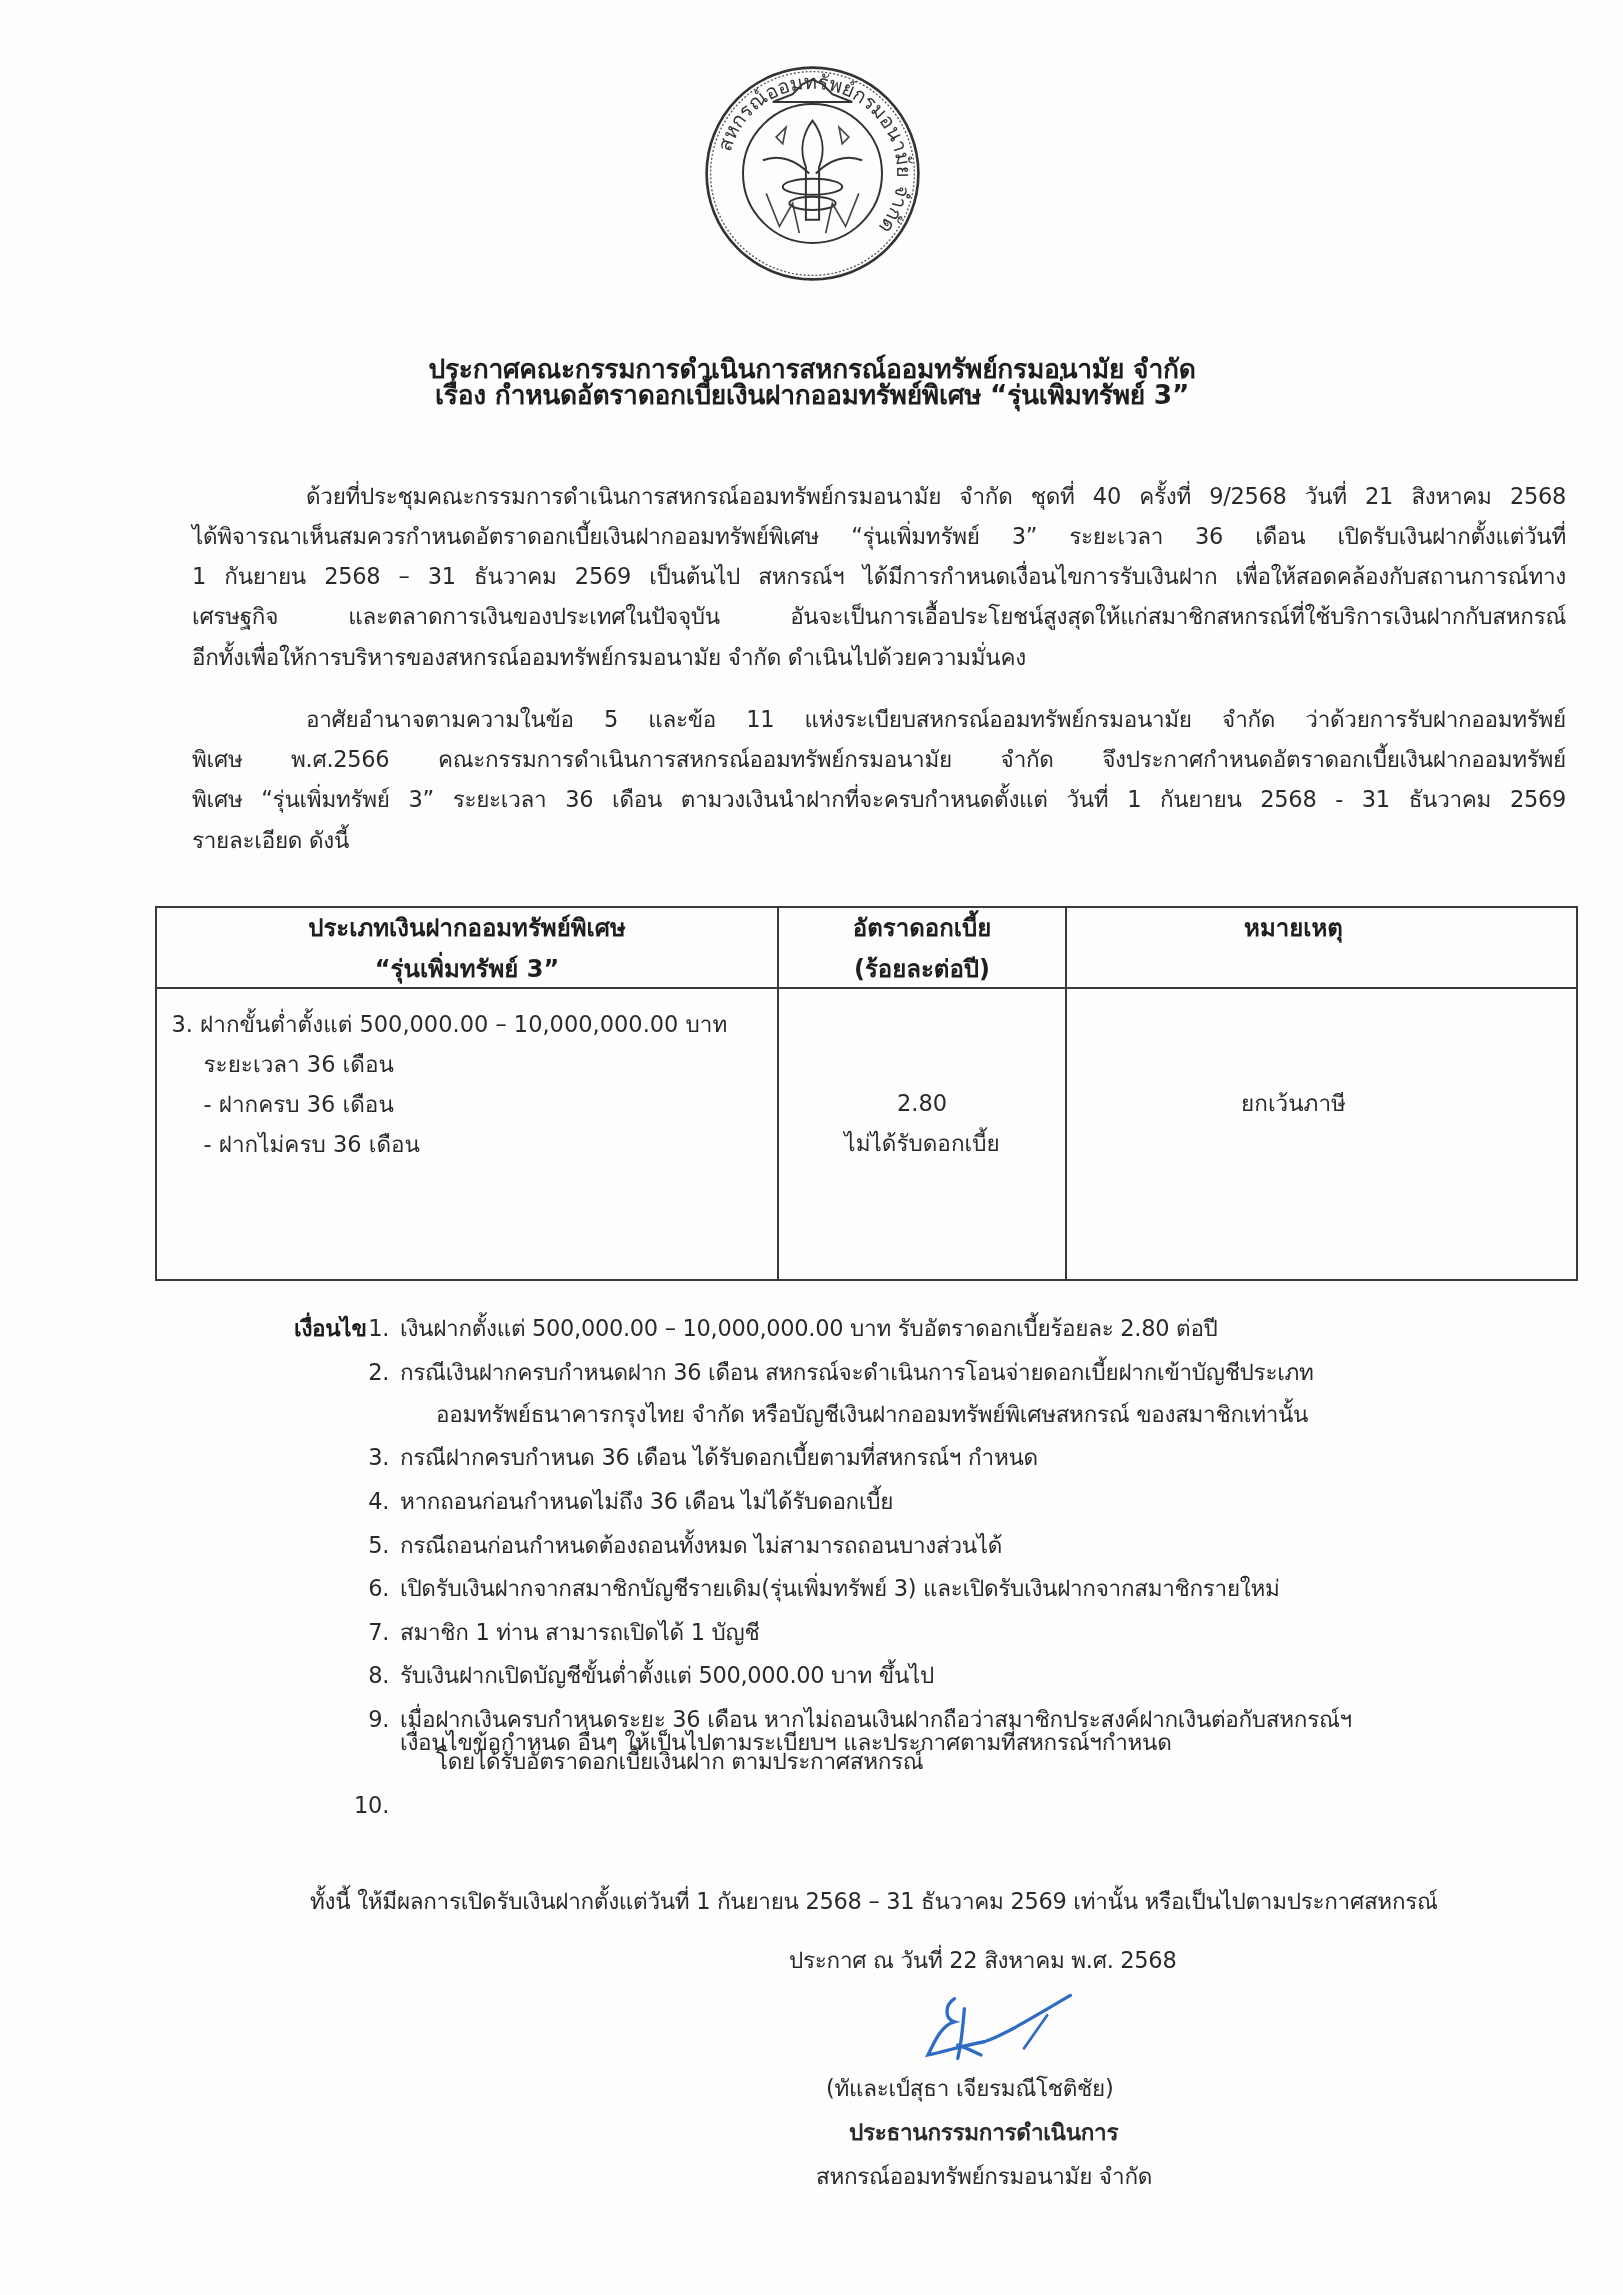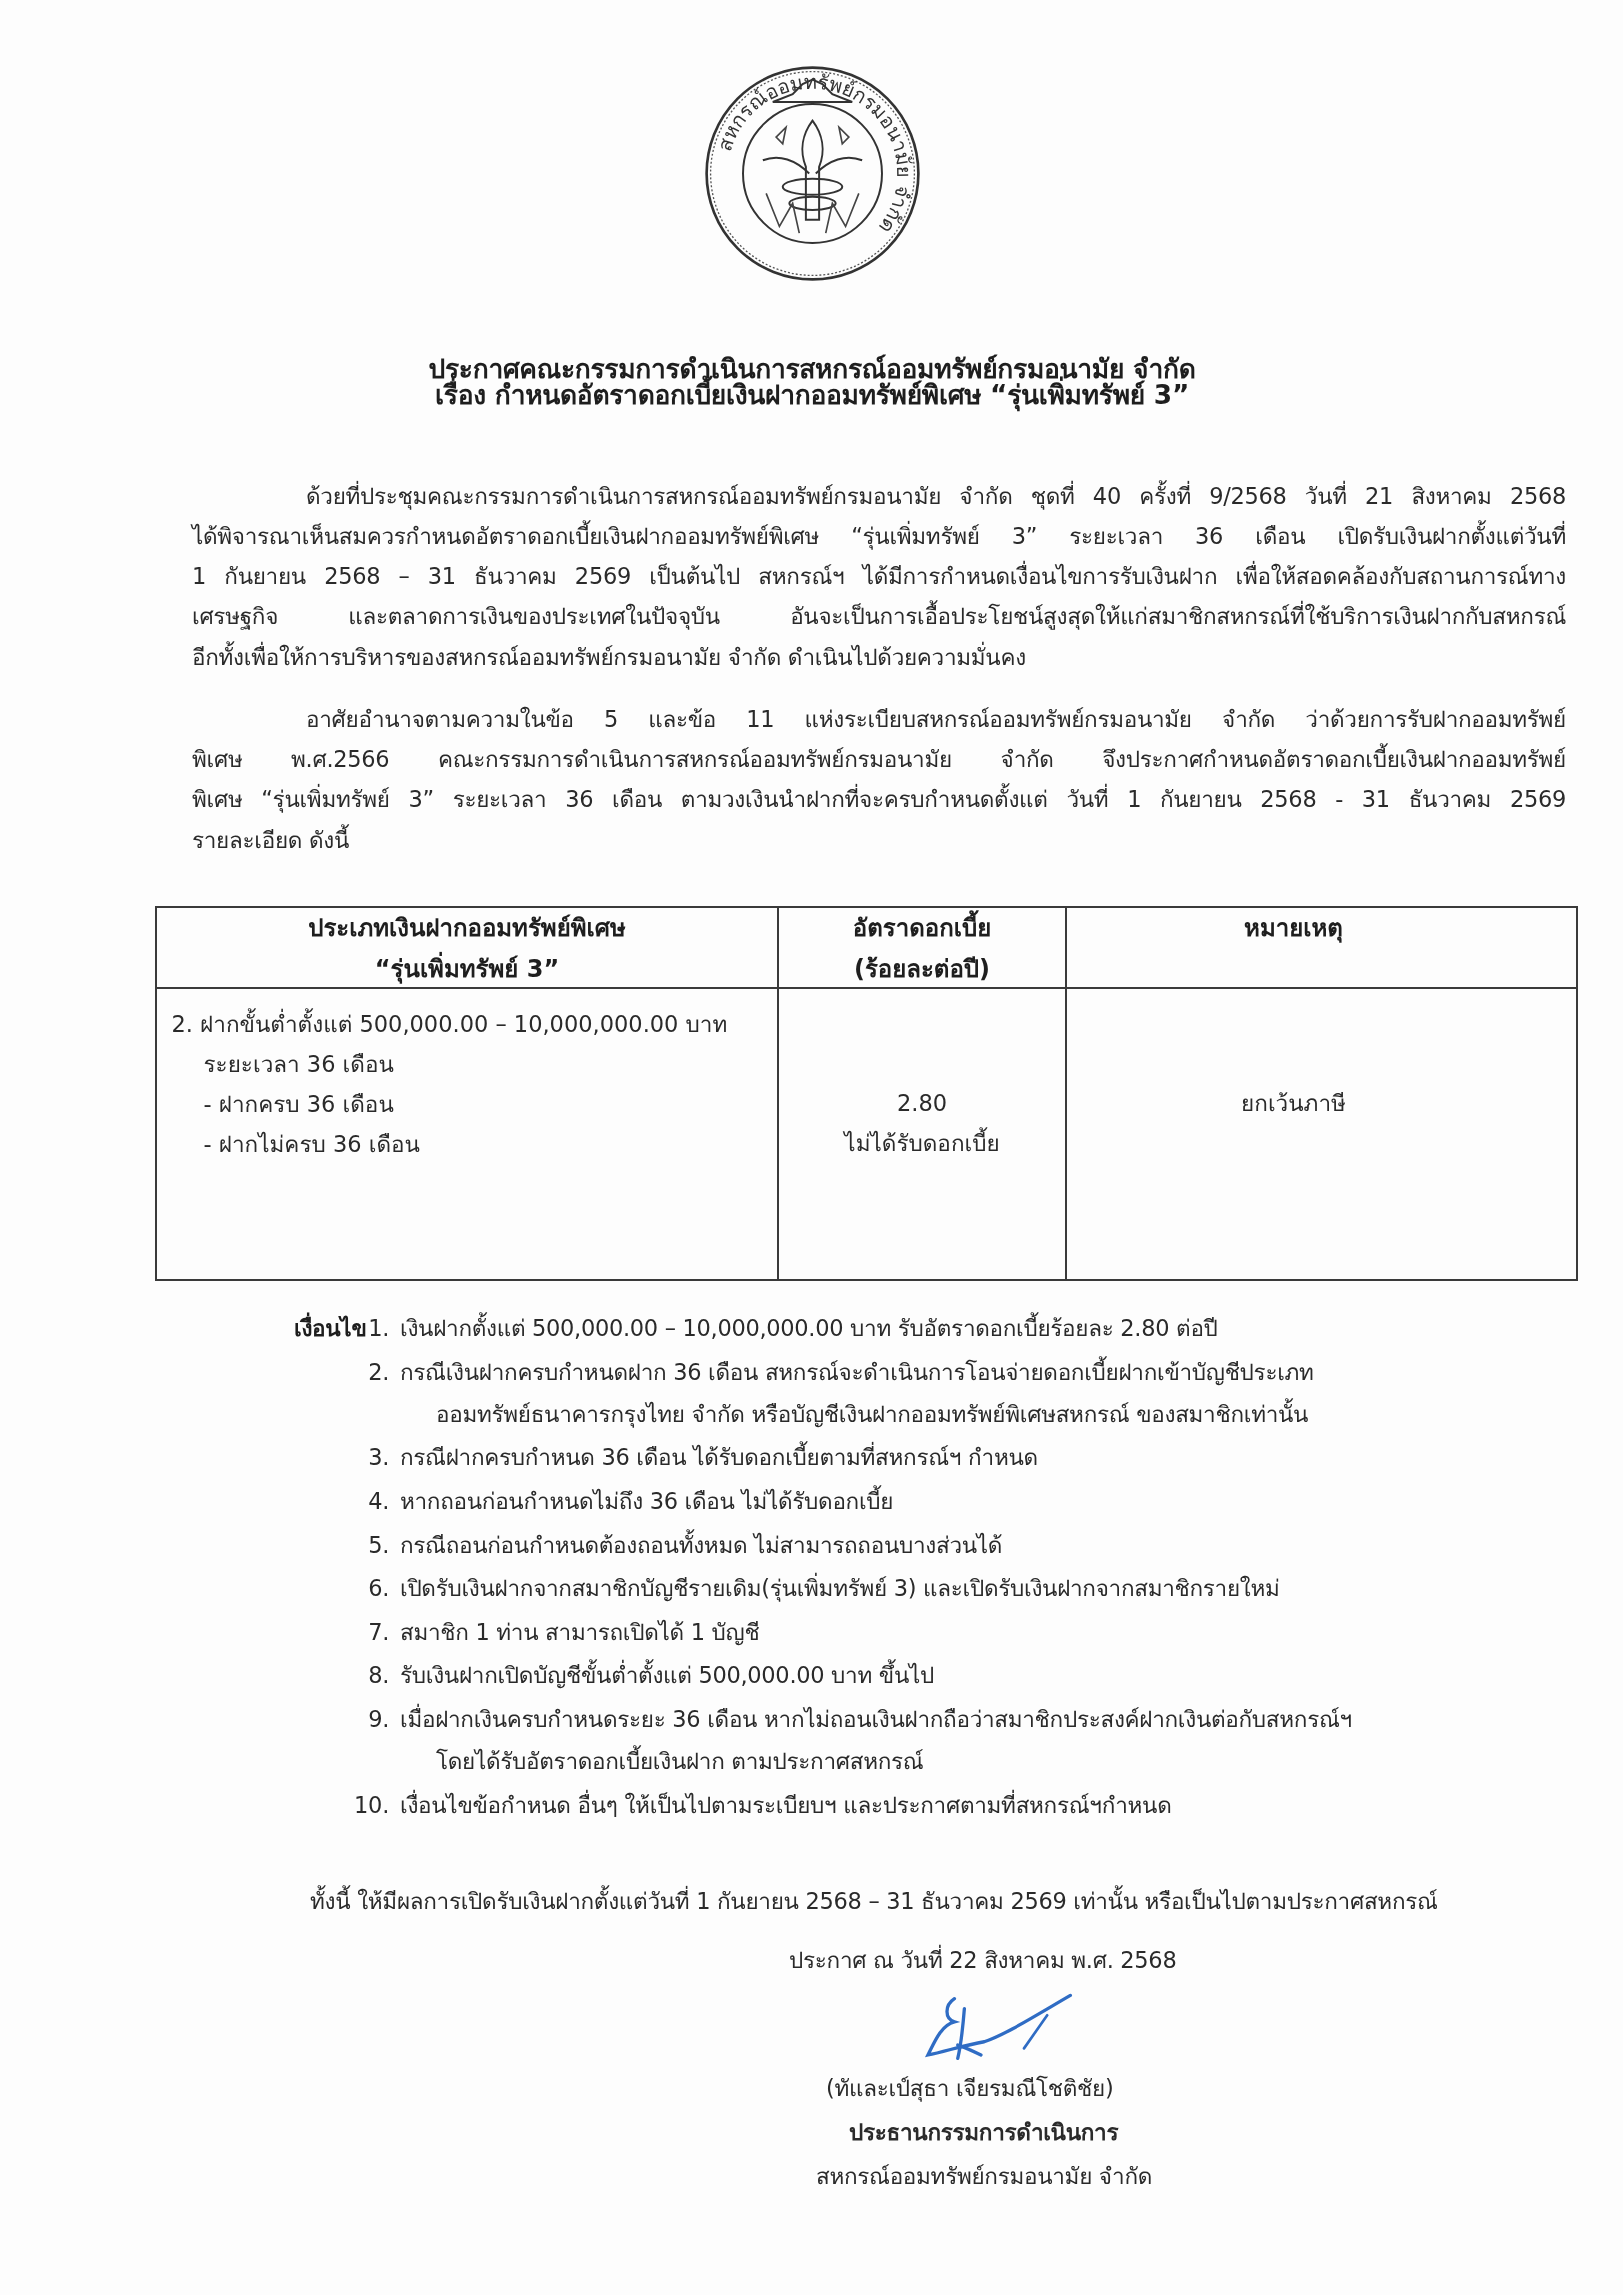--- a/index.html
+++ b/index.html
@@ -115,21 +115,21 @@
   </div>
   <div class="th" style="left:622px; width:286px; top:0;">
     <div>อัตราดอกเบี้ย</div>
     <div>(ร้อยละต่อปี)</div>
   </div>
   <div class="th" style="left:910px; width:453px; top:0;">
     <div>หมายเหตุ</div>
   </div>
 
   <div class="td" style="left:14.5px; top:96px; white-space:nowrap;">
-    <div>2.  ฝากขั้นต่ำตั้งแต่ 500,000.00 – 10,000,000.00 บาท</div>
+    <div>3.  ฝากขั้นต่ำตั้งแต่ 500,000.00 – 10,000,000.00 บาท</div>
     <div style="padding-left:32px;">ระยะเวลา  36 เดือน</div>
     <div style="padding-left:32px;">- ฝากครบ 36  เดือน</div>
     <div style="padding-left:32px;">- ฝากไม่ครบ 36 เดือน</div>
   </div>
   <div class="td" style="left:622px; width:286px; top:175px; text-align:center;">
     <div>2.80</div>
     <div>ไม่ได้รับดอกเบี้ย</div>
   </div>
   <div class="td" style="left:910px; width:453px; top:175px; text-align:center;">
     <div>ยกเว้นภาษี</div>
@@ -162,21 +162,21 @@
   <div class="abs txt" style="left:400px; top:1612px;">สมาชิก 1 ท่าน สามารถเปิดได้ 1 บัญชี</div>
 
   <div class="abs txt cond-num" style="left:349px; top:1655px;">8.</div>
   <div class="abs txt" style="left:400px; top:1655px;">รับเงินฝากเปิดบัญชีขั้นต่ำตั้งแต่ 500,000.00 บาท ขึ้นไป</div>
 
   <div class="abs txt cond-num" style="left:349px; top:1699px;">9.</div>
   <div class="abs txt" style="left:400px; top:1699px;">เมื่อฝากเงินครบกำหนดระยะ 36 เดือน หากไม่ถอนเงินฝากถือว่าสมาชิกประสงค์ฝากเงินต่อกับสหกรณ์ฯ</div>
   <div class="abs txt" style="left:436px; top:1741px;">โดยได้รับอัตราดอกเบี้ยเงินฝาก ตามประกาศสหกรณ์</div>
 
   <div class="abs txt cond-num" style="left:349px; top:1785px;">10.</div>
-  <div class="abs txt" style="left:400px; top:1785px;text-align:right;">เงื่อนไขข้อกำหนด อื่นๆ  ให้เป็นไปตามระเบียบฯ และประกาศตามที่สหกรณ์ฯกำหนด</div>
+  <div class="abs txt" style="left:400px; top:1722px;text-align:right;">เงื่อนไขข้อกำหนด อื่นๆ  ให้เป็นไปตามระเบียบฯ และประกาศตามที่สหกรณ์ฯกำหนด</div>
 </div>
 
 <div class="abs txt" style="left:310px; top:1881px;">ทั้งนี้ ให้มีผลการเปิดรับเงินฝากตั้งแต่วันที่ 1 กันยายน 2568 – 31 ธันวาคม 2569 เท่านั้น หรือเป็นไปตามประกาศสหกรณ์</div>
 <div class="abs txt" style="left:789px; top:1940px;">ประกาศ ณ วันที่  22 สิงหาคม  พ.ศ. 2568</div>
 
 <div class="abs" style="left:918px; top:1992px; width:159px; height:73px;">
   <svg width="159" height="73" viewBox="0 0 240 110">
     <path d="M 55 10 C 40 20 40 40 55 45 C 35 50 25 75 15 95 C 40 90 70 80 100 75 C 130 65 170 40 230 5" fill="none" stroke="#2f6cc4" stroke-width="5" stroke-linecap="round"></path>
     <path d="M 70 25 C 68 50 66 75 60 100 M 60 80 C 75 85 85 90 95 95" fill="none" stroke="#2f6cc4" stroke-width="5" stroke-linecap="round"></path>
     <path d="M 195 35 L 160 85" fill="none" stroke="#2f6cc4" stroke-width="4" stroke-linecap="round"></path>

